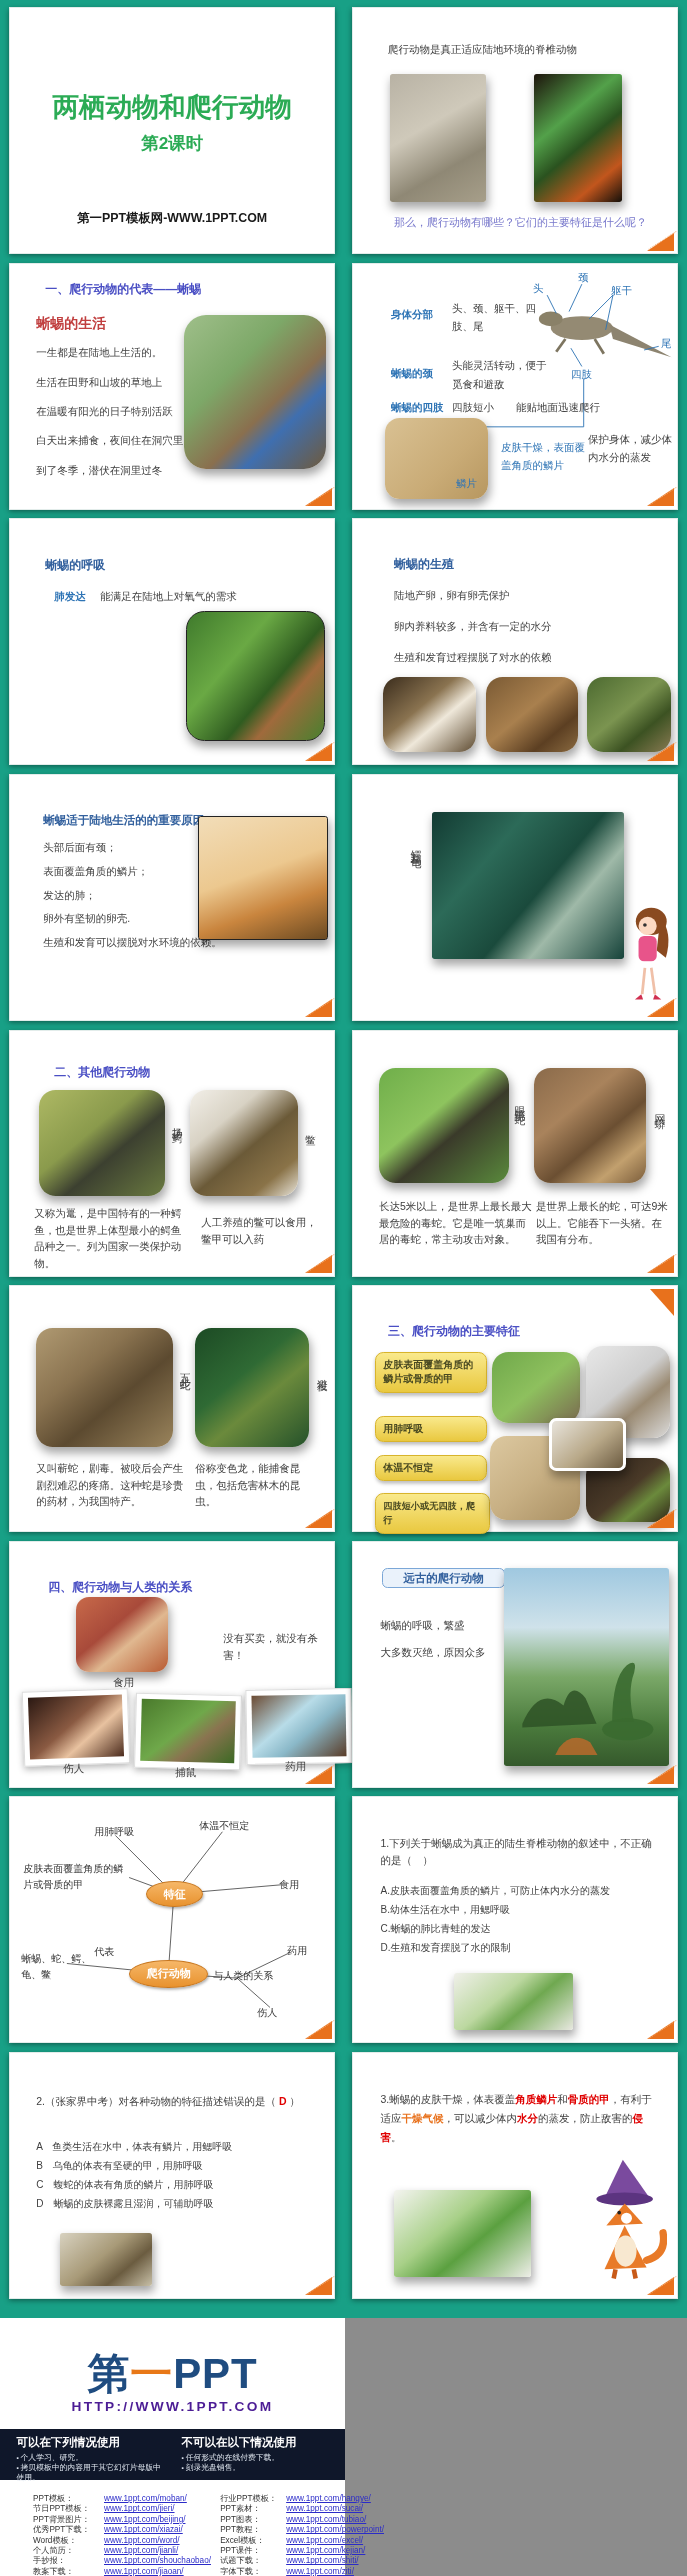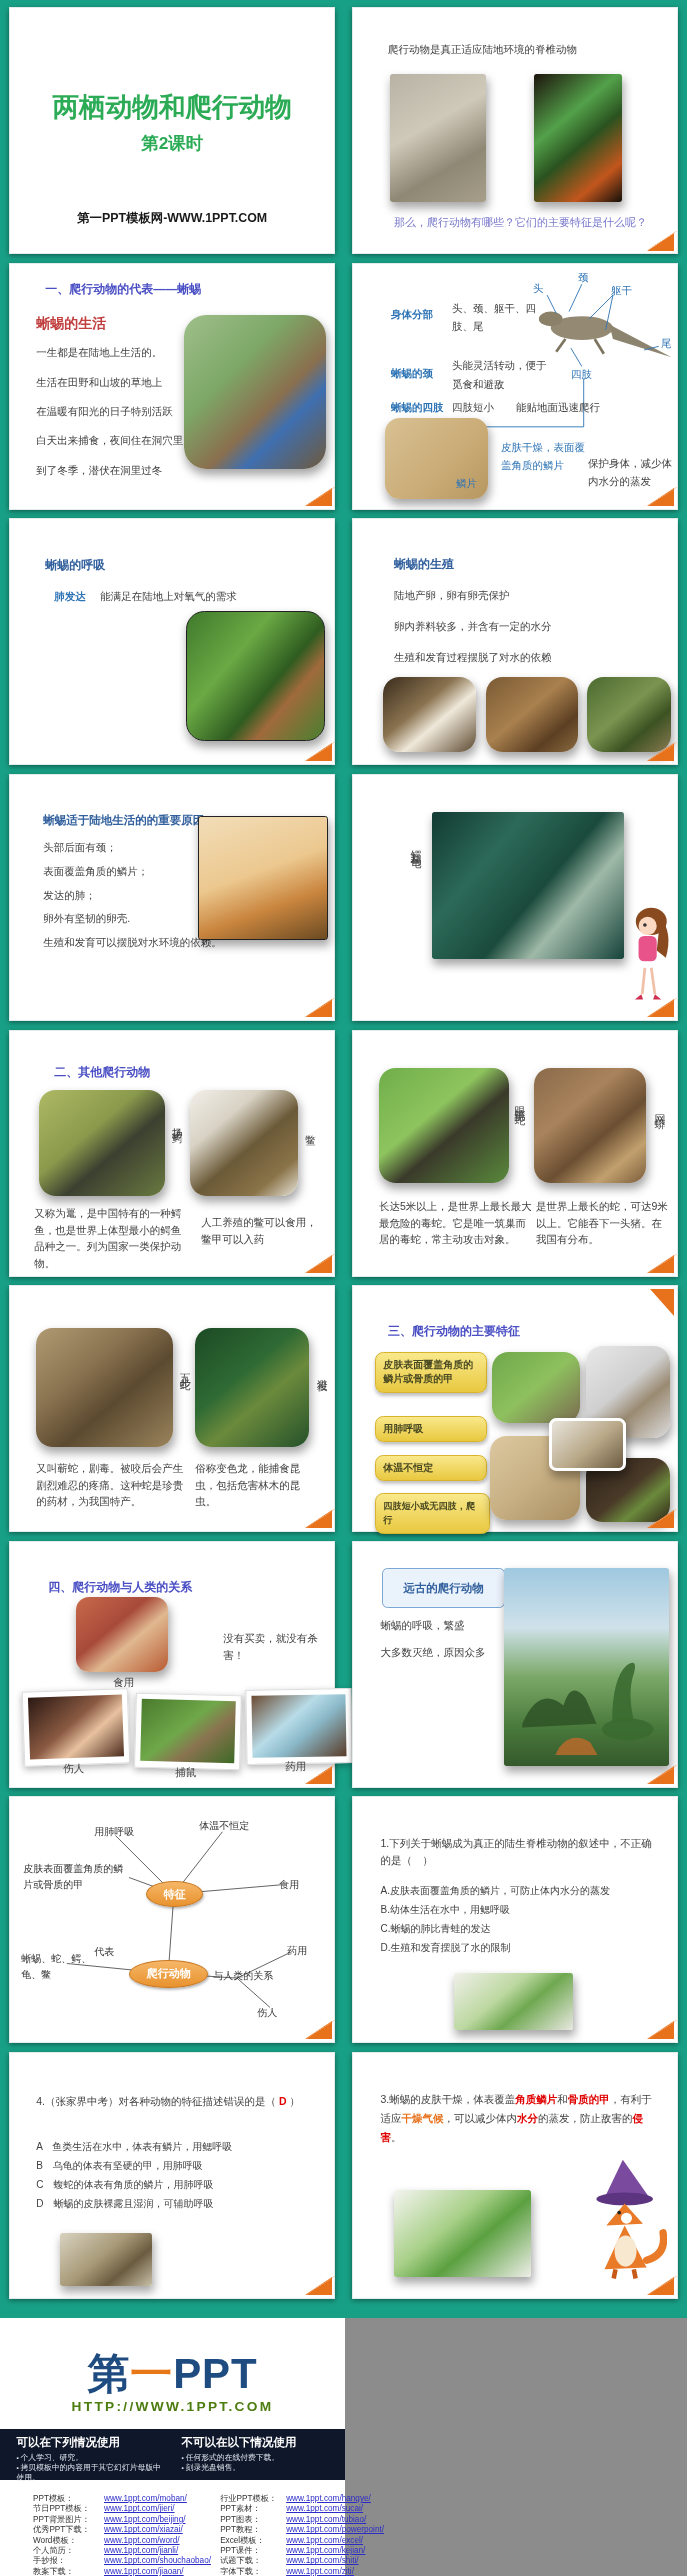--- a/index.html
+++ b/index.html
@@ -90,21 +90,21 @@
   <div class="abs t-blue" style="left:38px;top:44px;font-weight:bold">身体分部</div>
   <div class="abs t-body" style="left:99px;top:35px;width:92px;line-height:18.3px">头、颈、躯干、四肢、尾</div>
   <div class="abs t-blue" style="left:38px;top:103px;font-weight:bold">蜥蜴的颈</div>
   <div class="abs t-body" style="left:99px;top:92px;width:95px;line-height:19px">头能灵活转动，便于觅食和避敌</div>
   <div class="abs t-blue" style="left:38px;top:137px;font-weight:bold">蜥蜴的四肢</div>
   <div class="abs t-body" style="left:99px;top:137px">四肢短小</div>
   <div class="abs t-body" style="left:163px;top:137px">能贴地面迅速爬行</div>
   <div class="ph" style="left:32px;top:154px;width:103px;height:81px;border-radius:14.7px;background:linear-gradient(135deg,#d9c193,#c9ab76 60%,#b79760)"></div>
   <div class="abs t-blue" style="left:103px;top:213px">鳞片</div>
   <div class="abs t-blue" style="left:148px;top:174px;width:88px;line-height:18.3px">皮肤干燥，表面覆盖角质的鳞片</div>
-  <div class="abs t-body" style="left:235px;top:190px;width:88px;line-height:18.3px">保护身体，减少体内水分的蒸发</div>
+  <div class="abs t-body" style="left:235px;top:166px;width:88px;line-height:18.3px">保护身体，减少体内水分的蒸发</div>
   <div class="tri"></div>
 </div>
 
 <div class="slide" style="left:9.2px;top:518px">
   <div class="abs t-steel" style="left:35px;top:38px">蜥蜴的呼吸</div>
   <div class="abs t-blue" style="left:44px;top:71px;font-weight:bold">肺发达</div>
   <div class="abs t-body" style="left:90px;top:71px">能满足在陆地上对氧气的需求</div>
   <div class="ph" style="left:176px;top:92px;width:139px;height:130px;border-radius:18.3px;border:1.8px solid #222;background:linear-gradient(130deg,#3f7a2c,#6aa944 35%,#2f5c20 60%,#a06a3c 72%,#49802f)"></div>
   <div class="tri"></div>
 </div>
@@ -209,21 +209,21 @@
   <div class="pol" style="left:236px;top:147px;width:106px;height:75px;transform:rotate(-1deg)">
       <div style="background:linear-gradient(140deg,#6b4a32,#b8dce8 40%,#8ab8c8 60%,#5a3c28)"></div>
     </div>
   <div class="abs t-body" style="left:53px;top:220px">伤人</div>
   <div class="abs t-body" style="left:165px;top:224px">捕鼠</div>
   <div class="abs t-body" style="left:275px;top:218px">药用</div>
   <div class="tri"></div>
 </div>
 
 <div class="slide" style="left:352px;top:1541px">
-  <div class="abs" style="left:29px;top:26px;width:123px;height:40px;border:0.9px solid #7BA7D7;background:#EAF2FB;border-radius:5.5px;color:#33619E;font-weight:bold;font-size:11.5px;display:flex;align-items:center;justify-content:center">远古的爬行动物</div>
+  <div class="abs" style="left:29px;top:26px;width:123px;height:20px;border:0.9px solid #7BA7D7;background:#EAF2FB;border-radius:5.5px;color:#33619E;font-weight:bold;font-size:11.5px;display:flex;align-items:center;justify-content:center">远古的爬行动物</div>
   <div class="abs t-body" style="left:27.5px;top:77px">蜥蜴的呼吸，繁盛</div>
   <div class="abs t-body" style="left:27.5px;top:104px">大多数灭绝，原因众多</div>
   <div class="ph sq" style="left:151px;top:26px;width:165px;height:198px;background:linear-gradient(#9fc8e0,#cfe2ea 30%,#7aa868 55%,#4a7a3c 80%,#35592c);overflow:hidden">
     <svg width="165" height="198" viewBox="0 0 180 216">
       <path d="M20,170 q18,-42 45,-20 q8,-28 24,-8 l12,28 l-81,4 z" fill="#2e5226" opacity="0.85"></path>
       <path d="M118,168 q0,-48 16,-62 q12,-8 8,8 q-8,22 0,54 z" fill="#3a6a30" opacity="0.9"></path>
       <ellipse cx="135" cy="176" rx="28" ry="12" fill="#3a6a30" opacity="0.9"></ellipse>
       <path d="M60,196 q14,-18 34,-6 l8,14 h-46 z" fill="#b86a2c" opacity="0.85"></path>
     </svg>
   </div>
@@ -265,21 +265,21 @@
     <div class="opt">B.幼体生活在水中，用鳃呼吸</div>
     <div class="opt">C.蜥蜴的肺比青蛙的发达</div>
     <div class="opt">D.生殖和发育摆脱了水的限制</div>
   </div>
   <div class="ph sq" style="left:101px;top:176px;width:119px;height:57px;background:linear-gradient(140deg,#f0f0ea,#bcd8a0 40%,#6fa850 60%,#e8e8e0)"></div>
   <div class="tri"></div>
 </div>
 
 <div class="slide" style="left:9.2px;top:2052px">
   <div class="abs" style="left:26px;top:40px;width:284px;line-height:17.4px;font-size:10.5px;color:#3F3F3F">
-    <span>4.（张家界中考）对各种动物的特征描述错误的是（ </span><span style="color:#E00000;font-weight:bold">D</span><span> ）</span>
+    <span>2.（张家界中考）对各种动物的特征描述错误的是（ </span><span style="color:#E00000;font-weight:bold">D</span><span> ）</span>
   </div>
   <div class="abs" style="left:26px;top:84px">
     <div class="opt">A　鱼类生活在水中，体表有鳞片，用鳃呼吸</div>
     <div class="opt">B　乌龟的体表有坚硬的甲，用肺呼吸</div>
     <div class="opt">C　蝮蛇的体表有角质的鳞片，用肺呼吸</div>
     <div class="opt">D　蜥蜴的皮肤裸露且湿润，可辅助呼吸</div>
   </div>
   <div class="ph sq" style="left:50px;top:180px;width:92px;height:53px;background:linear-gradient(140deg,#d8d2c0,#a89a78 45%,#6b5c40 70%,#c8c0a8)"></div>
   <div class="tri"></div>
 </div>
@@ -302,21 +302,21 @@
     <line x1="64" y1="124" x2="66" y2="134" stroke="#c85a18" stroke-width="5"></line>
   </svg>
   <div class="tri"></div>
 </div>
 
 <div class="abs" style="left:0;top:2318px;width:687px;height:258px;background:#8C8C8C">
   <div class="abs" style="left:0;top:0;width:345px;height:258px;background:#fff">
     <div class="abs" style="left:0;top:27.5px;width:345px;text-align:center;font-size:42px;font-weight:bold;letter-spacing:0.9px">
       <span style="color:#1F4C80">第</span><span style="color:#E87817">一</span><span style="color:#1F4C80">PPT</span>
     </div>
-    <div class="abs" style="left:0;top:81px;width:345px;text-align:center;font-size:13.7px;font-weight:bold;color:#4d7c0f;letter-spacing:2.3px">HTTP://WWW.1PPT.COM</div>
+    <div class="abs" style="left:0;top:81px;width:345px;text-align:center;font-size:13.7px;font-weight:bold;color:#4c1d95;letter-spacing:2.3px">HTTP://WWW.1PPT.COM</div>
     <div class="f-navy">
       <div class="f-col">
         <h4>可以在下列情况使用</h4>
         <div>个人学习、研究。</div>
         <div>拷贝模板中的内容用于其它幻灯片母版中使用。</div>
       </div>
       <div class="f-col">
         <h4>不可以在以下情况使用</h4>
         <div>任何形式的在线付费下载。</div>
         <div>刻录光盘销售。</div>

